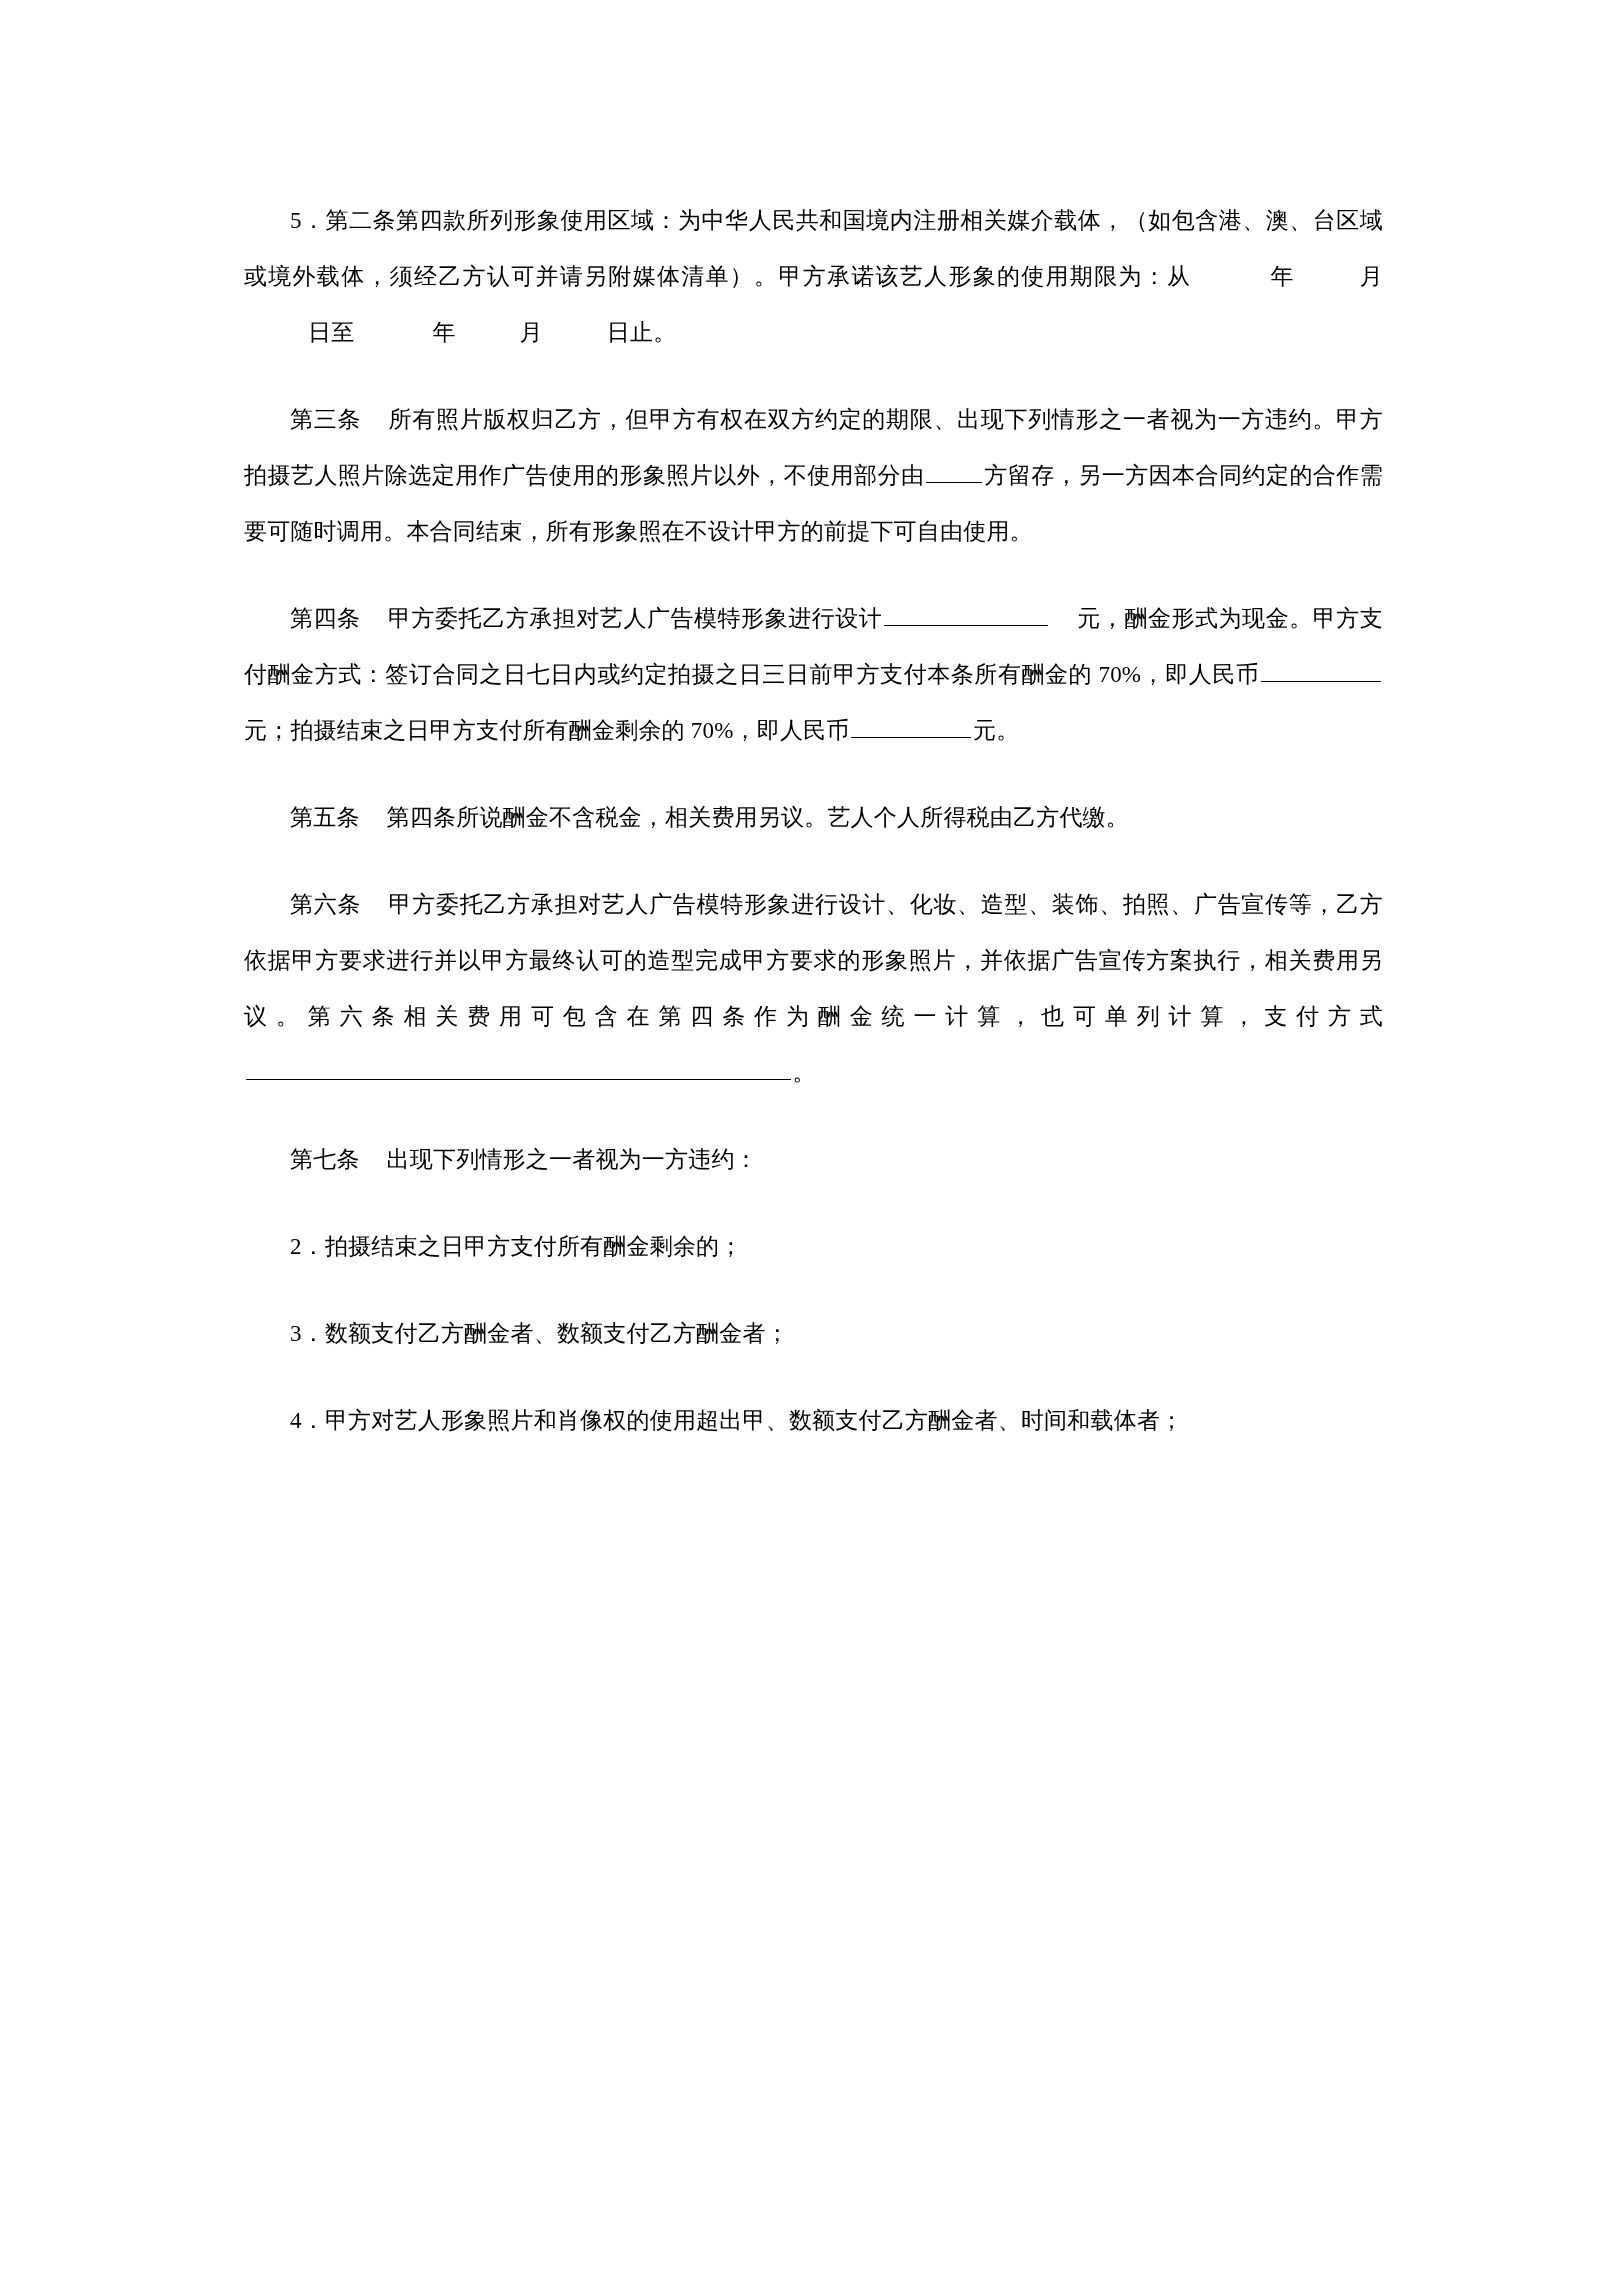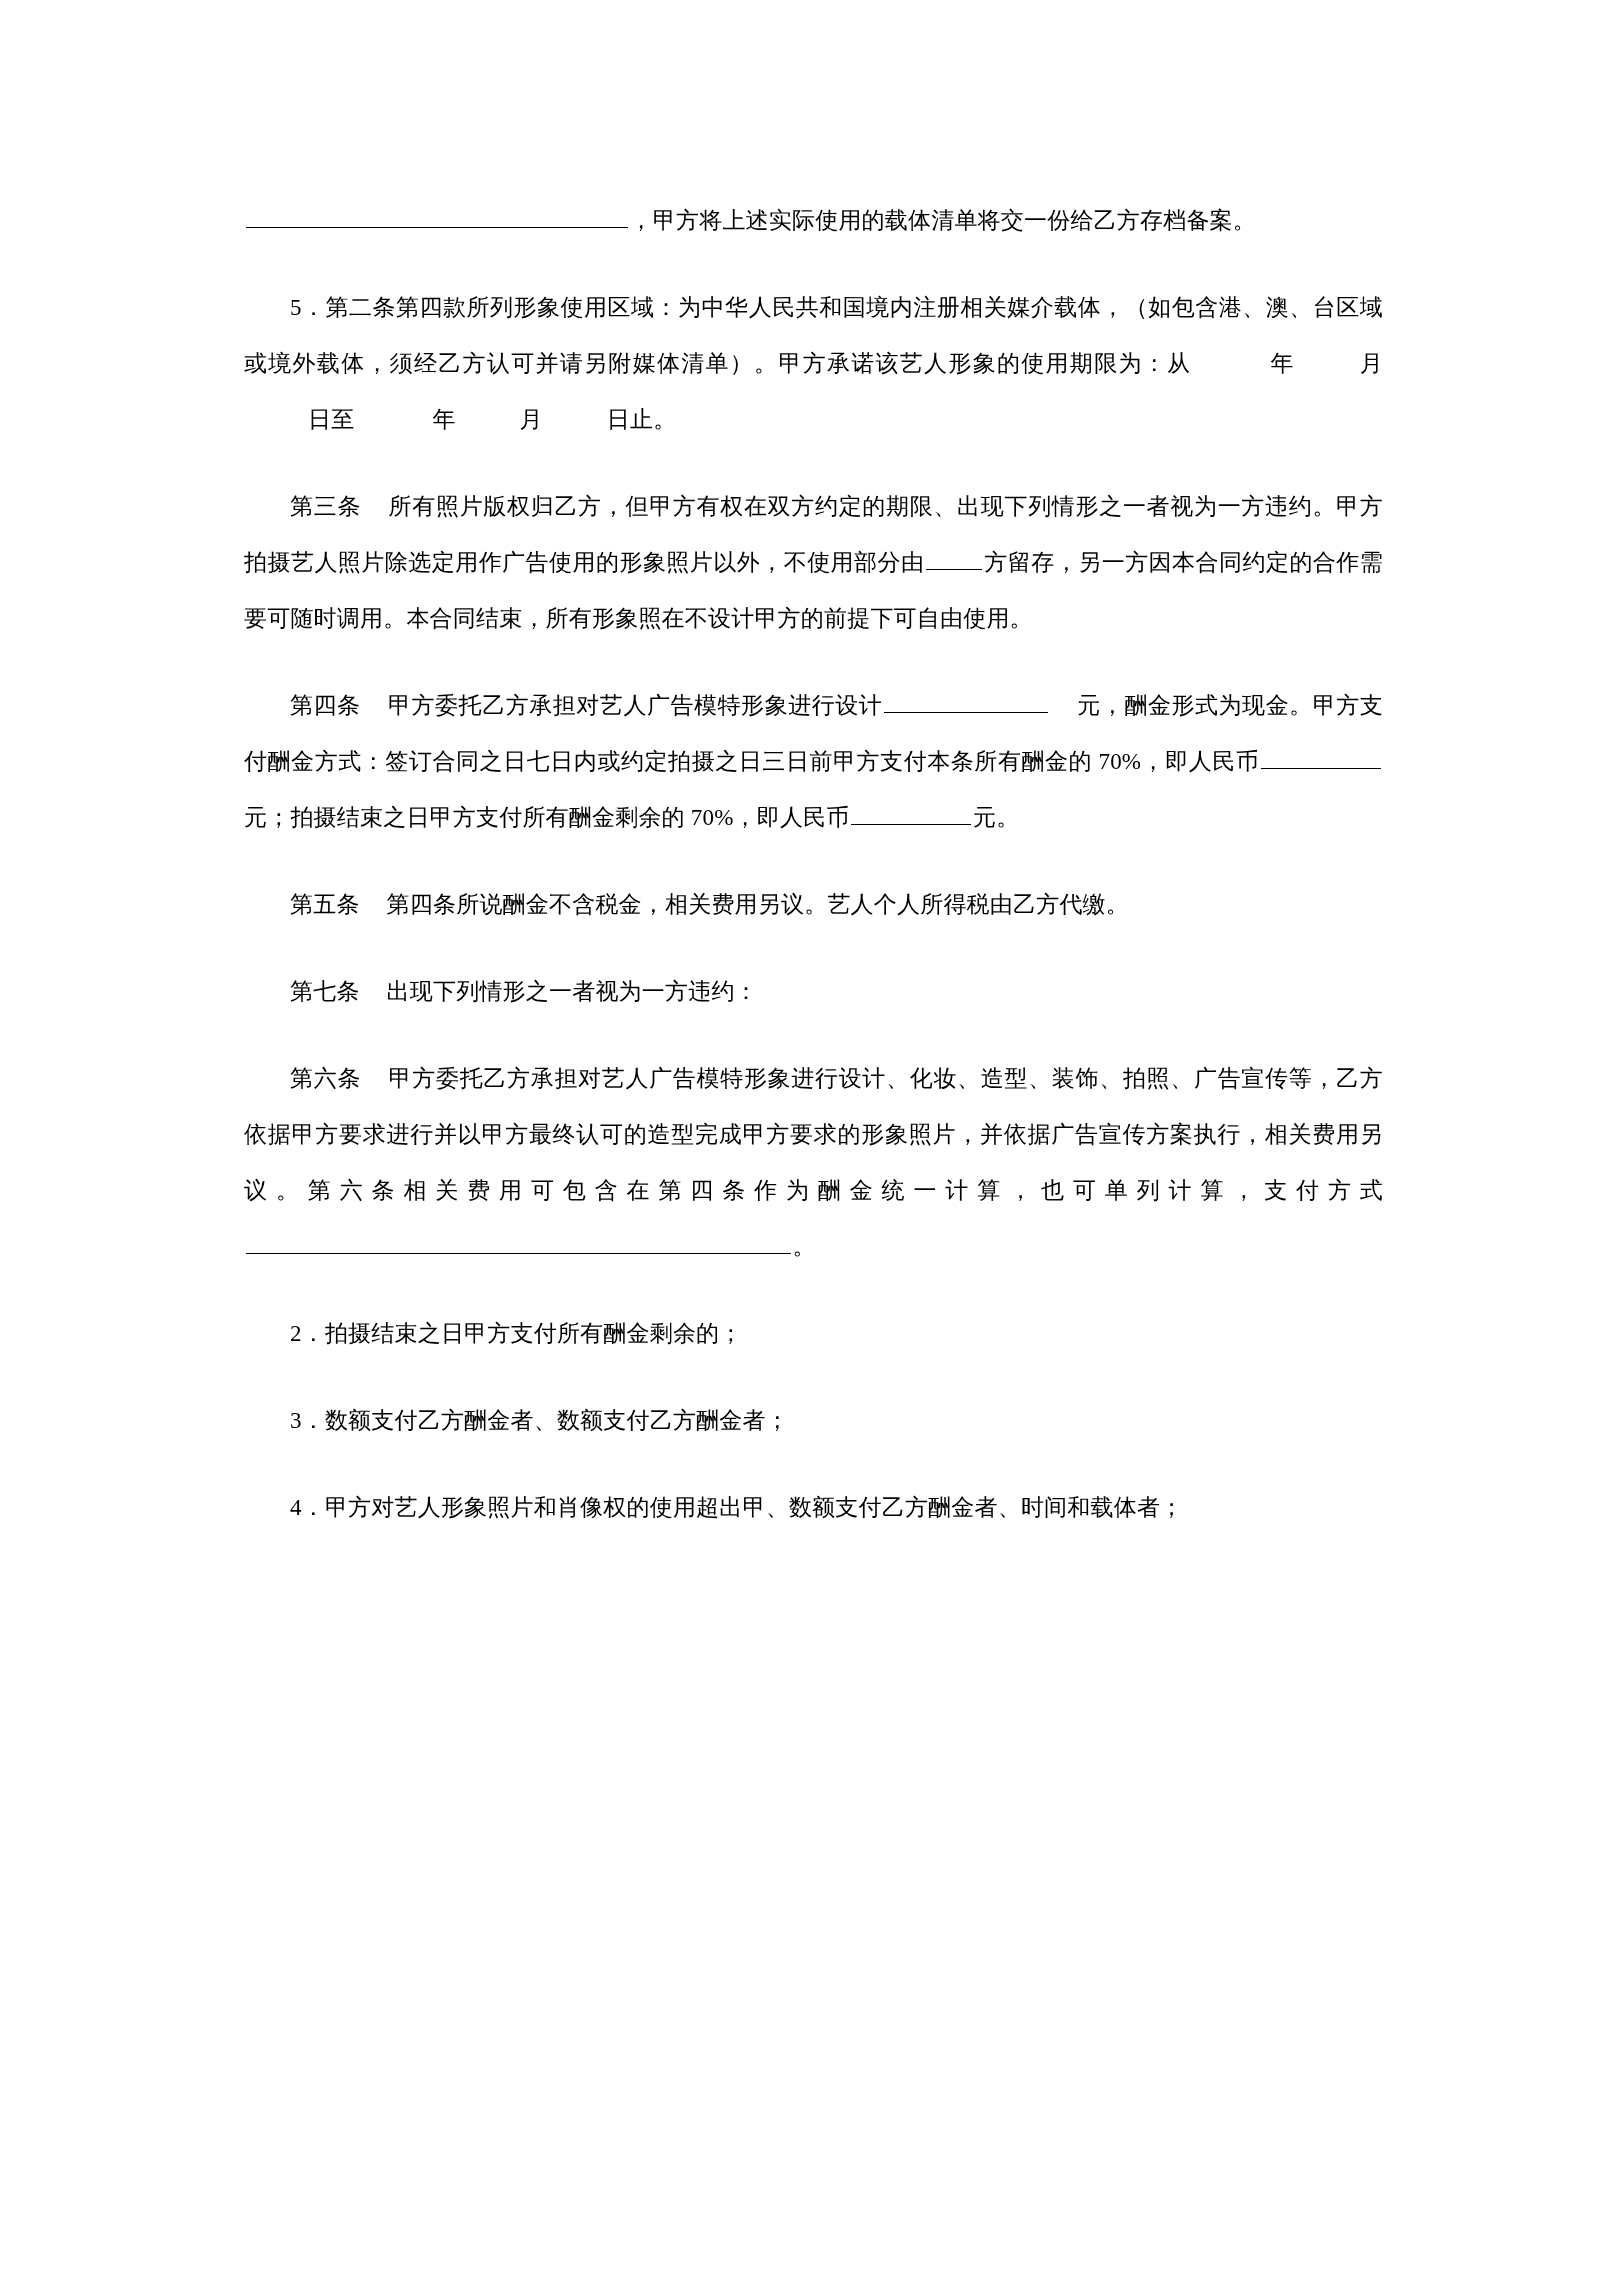--- a/index.html
+++ b/index.html
@@ -56,46 +56,43 @@
   .num-latin {
     font-family: "Liberation Serif", serif;
   }
 </style>
 </head>
 <body>
 
 <div class="page">
   <div class="content">
 
-    <p class="para">
-      <span class="blank b-top"></span><span>，甲方将上述实际使用的载体清单将交一份给乙方存档备案。</span>
-    </p>
 
     <p class="para indent">
       <span class="num-latin">5．</span><span>第二条第四款所列形象使用区域：为中华人民共和国境内注册相关媒介载体，（如包含港、澳、台区域或境外载体，须经乙方认可并请另附媒体清单）。甲方承诺该艺人形象的使用期限为：从</span><span class="sp-wide"></span><span>年</span><span class="sp-mid"></span><span>月</span><span class="sp-mid"></span><span>日至</span><span class="sp-wide"></span><span>年</span><span class="sp-mid"></span><span>月</span><span class="sp-mid"></span><span>日止。</span>
     </p>
 
     <p class="para indent">
       <span>第三条</span><span class="sp-sm"></span><span>所有照片版权归乙方，但甲方有权在双方约定的期限、出现下列情形之一者视为一方违约。甲方拍摄艺人照片除选定用作广告使用的形象照片以外，不使用部分由</span><span class="blank b-short"></span><span>方留存，另一方因本合同约定的合作需要可随时调用。本合同结束，所有形象照在不设计甲方的前提下可自由使用。</span>
     </p>
 
     <p class="para indent">
       <span>第四条</span><span class="sp-sm"></span><span>甲方委托乙方承担对艺人广告模特形象进行设计</span><span class="blank b-med"></span><span class="sp-sm"></span><span>元，酬金形式为现金。甲方支付酬金方式：签订合同之日七日内或约定拍摄之日三日前甲方支付本条所有酬金的 70%，即人民币</span><span class="blank b-mid"></span><span>元；拍摄结束之日甲方支付所有酬金剩余的 70%，即人民币</span><span class="blank b-mid"></span><span>元。</span>
     </p>
 
     <p class="para indent">
       <span>第五条</span><span class="sp-sm"></span><span>第四条所说酬金不含税金，相关费用另议。艺人个人所得税由乙方代缴。</span>
     </p>
 
     <p class="para indent">
-      <span>第七条</span><span class="sp-sm"></span><span>出现下列情形之一者视为一方违约：</span>
+      <span>第六条</span><span class="sp-sm"></span><span>甲方委托乙方承担对艺人广告模特形象进行设计、化妆、造型、装饰、拍照、广告宣传等，乙方依据甲方要求进行并以甲方最终认可的造型完成甲方要求的形象照片，并依据广告宣传方案执行，相关费用另议。第六条相关费用可包含在第四条作为酬金统一计算，也可单列计算，支付方式</span><span class="blank b-long"></span><span>。</span>
     </p>
 
     <p class="para indent">
-      <span>第六条</span><span class="sp-sm"></span><span>甲方委托乙方承担对艺人广告模特形象进行设计、化妆、造型、装饰、拍照、广告宣传等，乙方依据甲方要求进行并以甲方最终认可的造型完成甲方要求的形象照片，并依据广告宣传方案执行，相关费用另议。第六条相关费用可包含在第四条作为酬金统一计算，也可单列计算，支付方式</span><span class="blank b-long"></span><span>。</span>
+      <span>第七条</span><span class="sp-sm"></span><span>出现下列情形之一者视为一方违约：</span>
     </p>
 
     <p class="para indent">
       <span class="num-latin">2．</span><span>拍摄结束之日甲方支付所有酬金剩余的；</span>
     </p>
     <p class="para indent">
       <span class="num-latin">3．</span><span>数额支付乙方酬金者、数额支付乙方酬金者；</span>
     </p>
     <p class="para indent">
       <span class="num-latin">4．</span><span>甲方对艺人形象照片和肖像权的使用超出甲、数额支付乙方酬金者、时间和载体者；</span>

